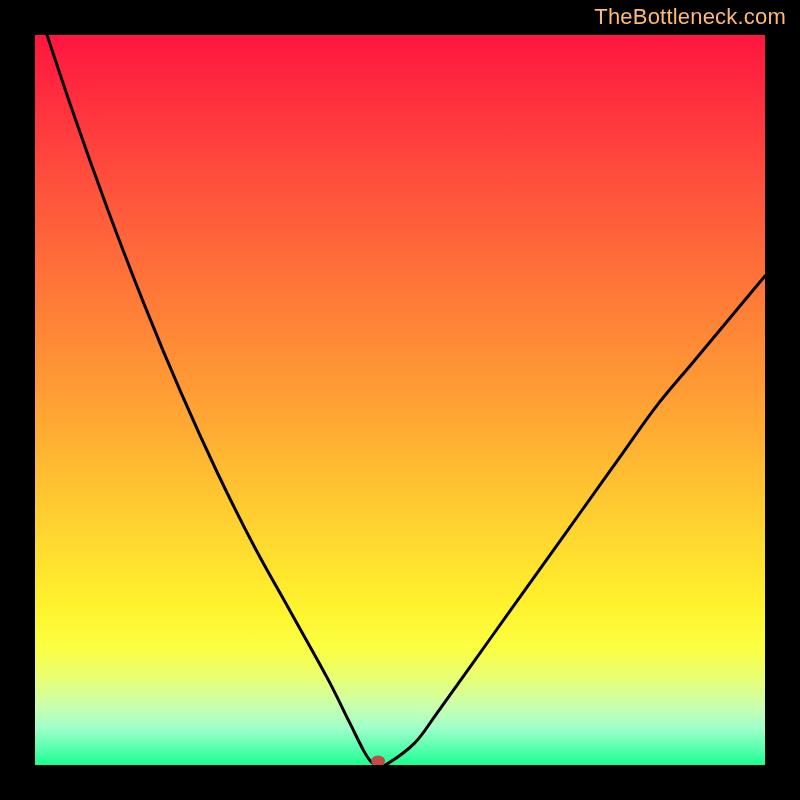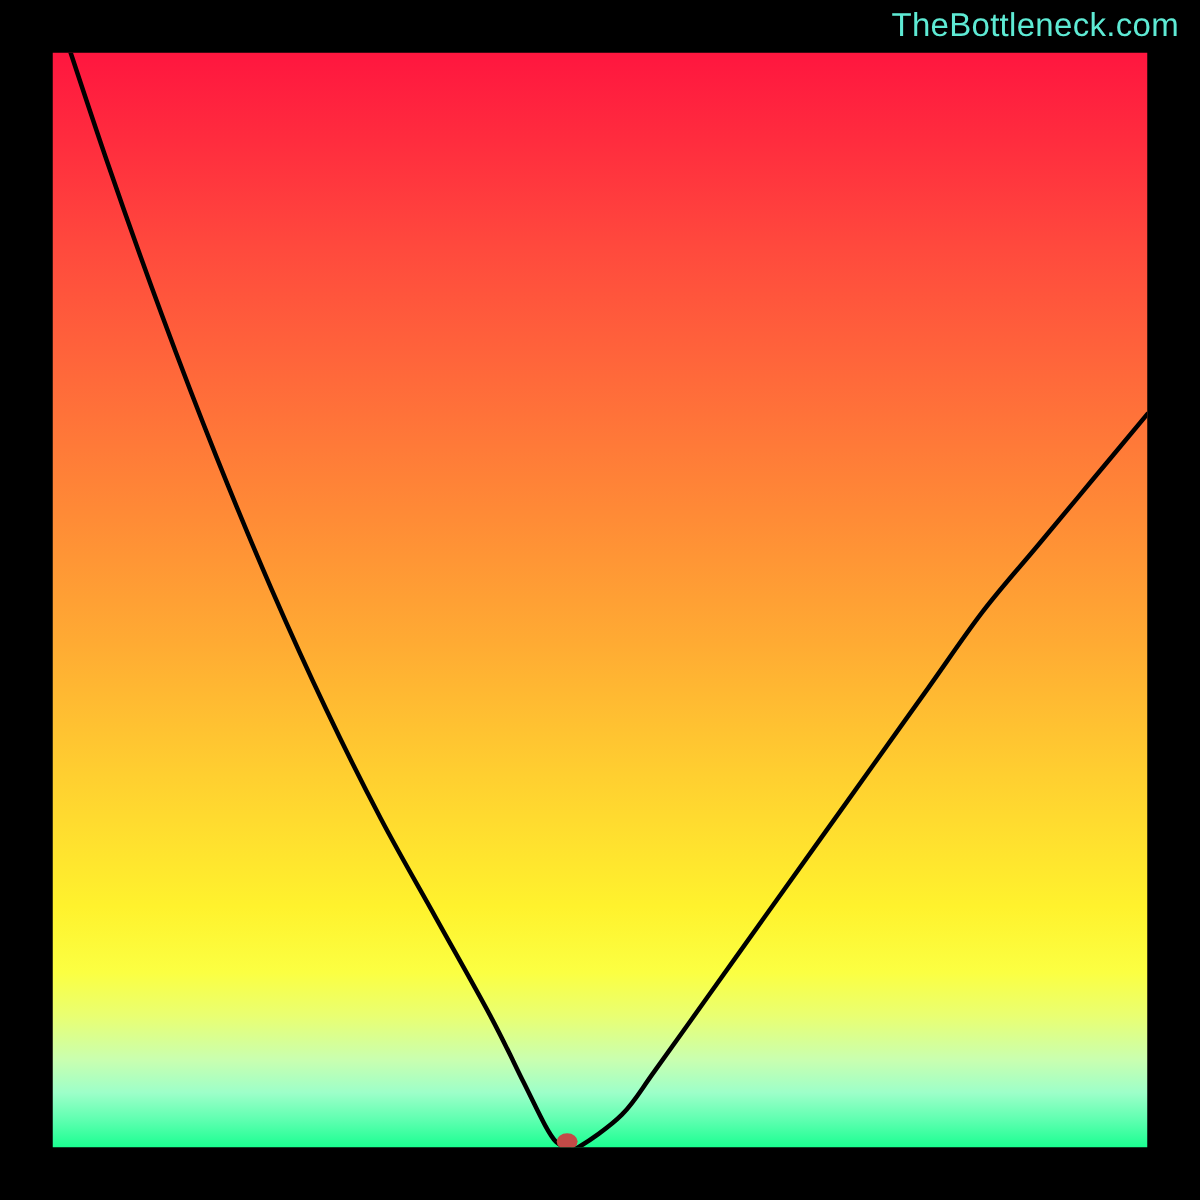--- a/index.html
+++ b/index.html
@@ -14,21 +14,21 @@
   .frame {
     position: relative;
     width: 800px;
     height: 800px;
     background: #000;
   }
   .watermark {
     position: absolute;
     top: 4px;
     right: 14px;
-    color: #5eead4;
+    color: #fdba74;
     font-size: 22px;
     font-weight: 500;
     letter-spacing: 0.2px;
     z-index: 10;
     user-select: none;
   }
   .plot-area {
     position: absolute;
     left: 35px;
     top: 35px;

